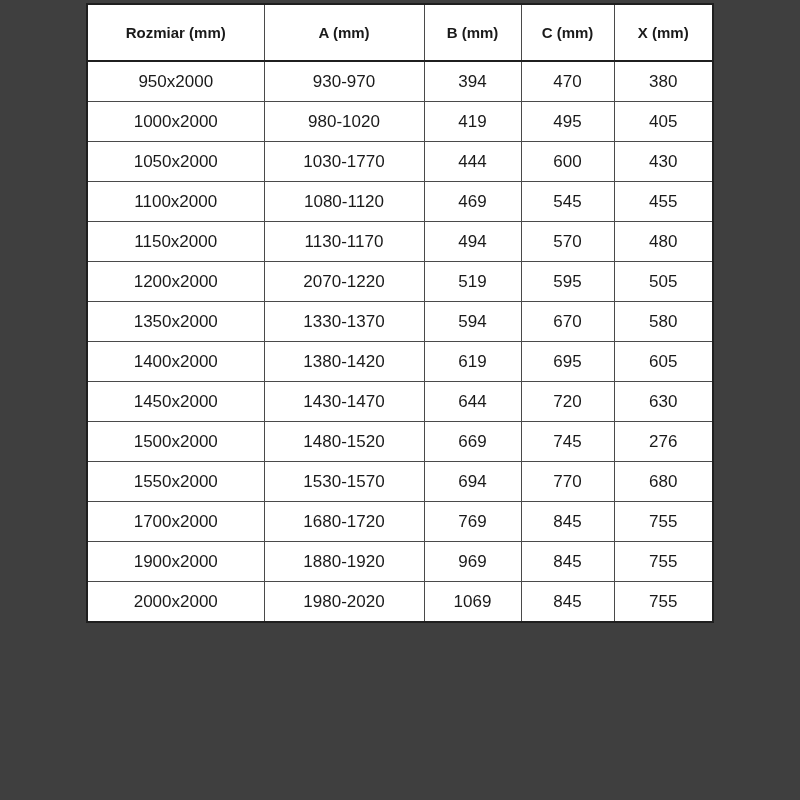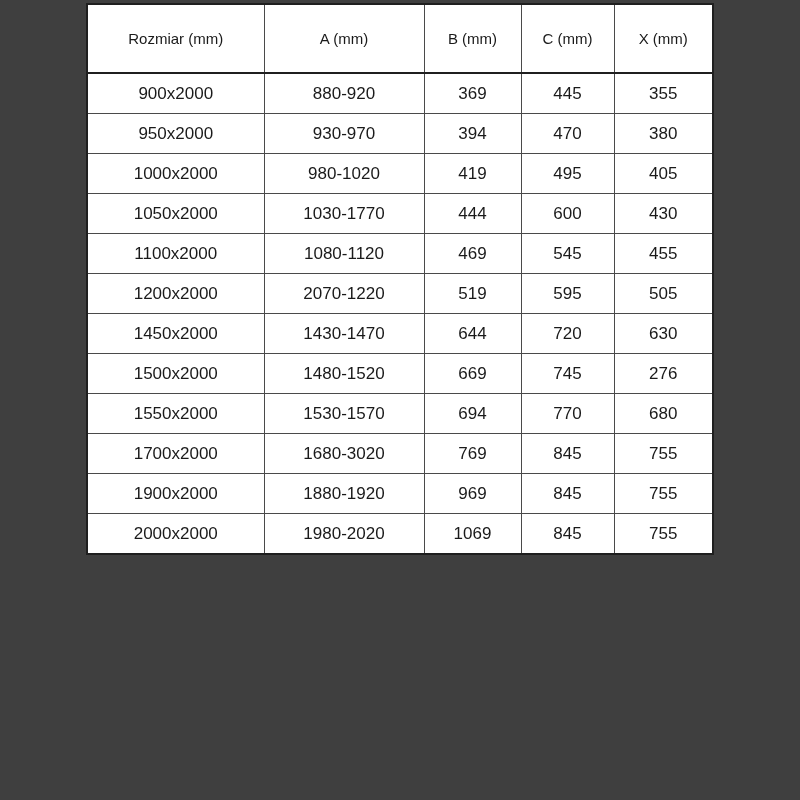--- a/index.html
+++ b/index.html
@@ -26,27 +26,27 @@
     border: 2px solid #1f1f1f;
   }
   col.c0 { width: 177px; }
   col.c1 { width: 160px; }
   col.c2 { width: 97px; }
   col.c3 { width: 93px; }
   col.c4 { width: 99px; }
   table.size-table th {
     height: 35px;
     font-size: 15px;
-    font-weight: normal;
+    font-weight: bold;
     color: #1a1a1a;
     text-align: center;
     vertical-align: middle;
     border: 1px solid #4a4a4a;
     border-bottom: 2px solid #1f1f1f;
-    padding: 16px;
+    padding: 10px;
   }
   table.size-table td {
     height: 39px;
     font-size: 17px;
     font-weight: normal;
     color: #1a1a1a;
     text-align: center;
     vertical-align: middle;
     border: 1px solid #4a4a4a;
     padding: 0;
@@ -69,27 +69,20 @@
       <tr>
           <th>Rozmiar (mm)</th>
           <th>A (mm)</th>
           <th>B (mm)</th>
           <th>C (mm)</th>
           <th>X (mm)</th>
         </tr>
     </thead>
     <tbody>
         <tr>
-          <td>900x2000</td>
-          <td>880-920</td>
-          <td>369</td>
-          <td>445</td>
-          <td>355</td>
-        </tr>
-        <tr>
           <td>950x2000</td>
           <td>930-970</td>
           <td>394</td>
           <td>470</td>
           <td>380</td>
         </tr>
         <tr>
           <td>1000x2000</td>
           <td>980-1020</td>
           <td>419</td>
@@ -104,25 +97,46 @@
           <td>430</td>
         </tr>
         <tr>
           <td>1100x2000</td>
           <td>1080-1120</td>
           <td>469</td>
           <td>545</td>
           <td>455</td>
         </tr>
         <tr>
+          <td>1150x2000</td>
+          <td>1130-1170</td>
+          <td>494</td>
+          <td>570</td>
+          <td>480</td>
+        </tr>
+        <tr>
           <td>1200x2000</td>
           <td>2070-1220</td>
           <td>519</td>
           <td>595</td>
           <td>505</td>
+        </tr>
+        <tr>
+          <td>1350x2000</td>
+          <td>1330-1370</td>
+          <td>594</td>
+          <td>670</td>
+          <td>580</td>
+        </tr>
+        <tr>
+          <td>1400x2000</td>
+          <td>1380-1420</td>
+          <td>619</td>
+          <td>695</td>
+          <td>605</td>
         </tr>
         <tr>
           <td>1450x2000</td>
           <td>1430-1470</td>
           <td>644</td>
           <td>720</td>
           <td>630</td>
         </tr>
         <tr>
           <td>1500x2000</td>
@@ -133,21 +147,21 @@
         </tr>
         <tr>
           <td>1550x2000</td>
           <td>1530-1570</td>
           <td>694</td>
           <td>770</td>
           <td>680</td>
         </tr>
         <tr>
           <td>1700x2000</td>
-          <td>1680-3020</td>
+          <td>1680-1720</td>
           <td>769</td>
           <td>845</td>
           <td>755</td>
         </tr>
         <tr>
           <td>1900x2000</td>
           <td>1880-1920</td>
           <td>969</td>
           <td>845</td>
           <td>755</td>

